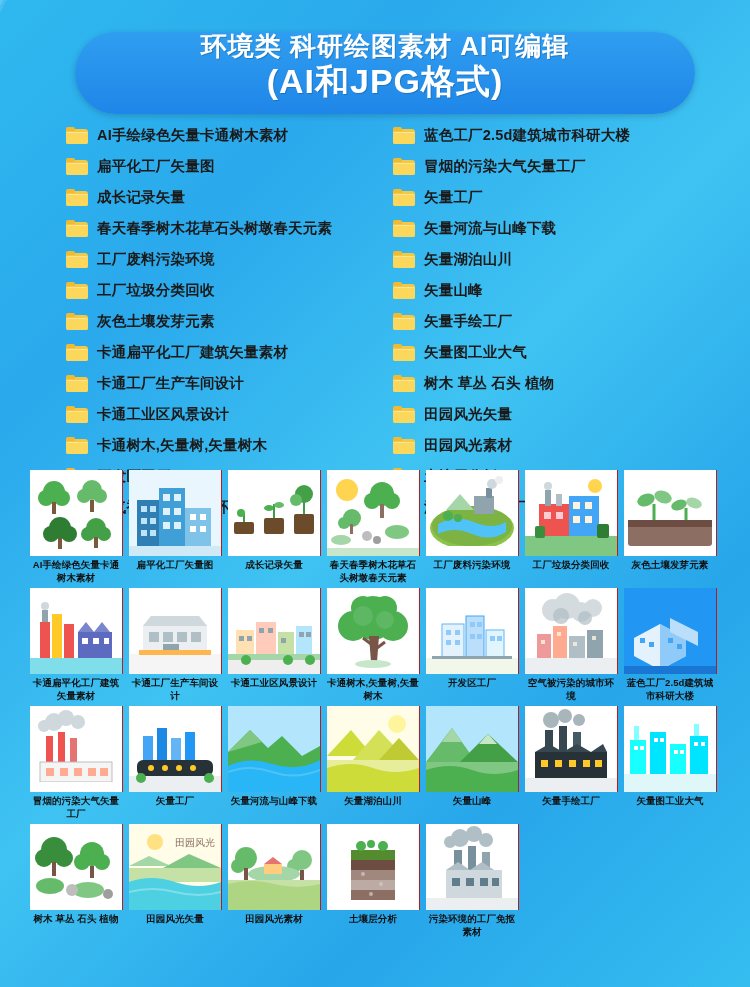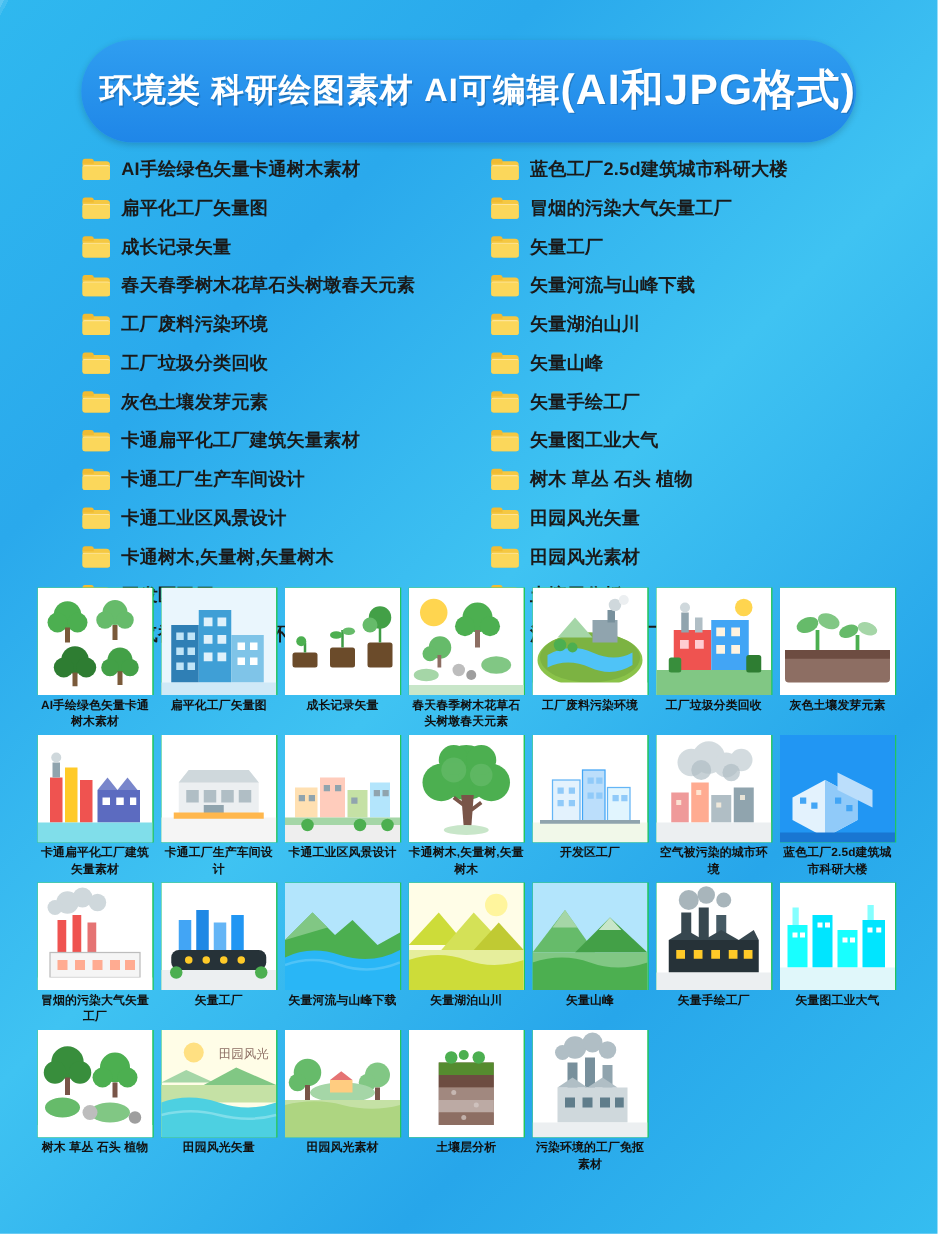--- a/index.html
+++ b/index.html
@@ -21,27 +21,27 @@
       linear-gradient(118deg, rgba(255,255,255,0.10) 0 6px, transparent 6px 110px);
     pointer-events: none;
   }
   .page {
     position: relative;
     width: 750px; height: 987px;
   }
   
   .title-banner {
     position: absolute;
-    left: 65px; top: 32px;
+    left: 75px; top: 32px;
     width: 620px; height: 82px;
     background: linear-gradient(180deg, #2f9ef0 0%, #1f86e8 100%);
     border-radius: 42px;
     box-shadow: 0 2px 6px rgba(0,0,0,0.18);
-    display: flex; flex-direction: row;
-    align-items: center; justify-content: flex-end;
+    display: flex; flex-direction: column;
+    align-items: center; justify-content: flex-start;
     color: #ffffff;
   }
   .title-line1 {
     font-size: 26px; font-weight: bold;
     letter-spacing: 1px;
     text-shadow: 1px 1px 0 rgba(0,0,0,0.18);
     line-height: 1.15;
   }
   .title-line2 {
     font-size: 34px; font-weight: bold;
@@ -104,21 +104,21 @@
     flex-wrap: wrap;
     gap: 4px 7px;
   }
   .cell {
     width: 92px;
     display: flex; flex-direction: column;
     align-items: center;
   }
   .thumb {
     width: 93px; height: 86px;
-    background: #22c55e;
+    background: #b91c1c;
     overflow: hidden;
     position: relative;
   }
   .cap {
     width: 92px;
     margin-top: 3px;
     font-size: 9.5px;
     line-height: 1.32;
     color: #111;
     text-align: center;

